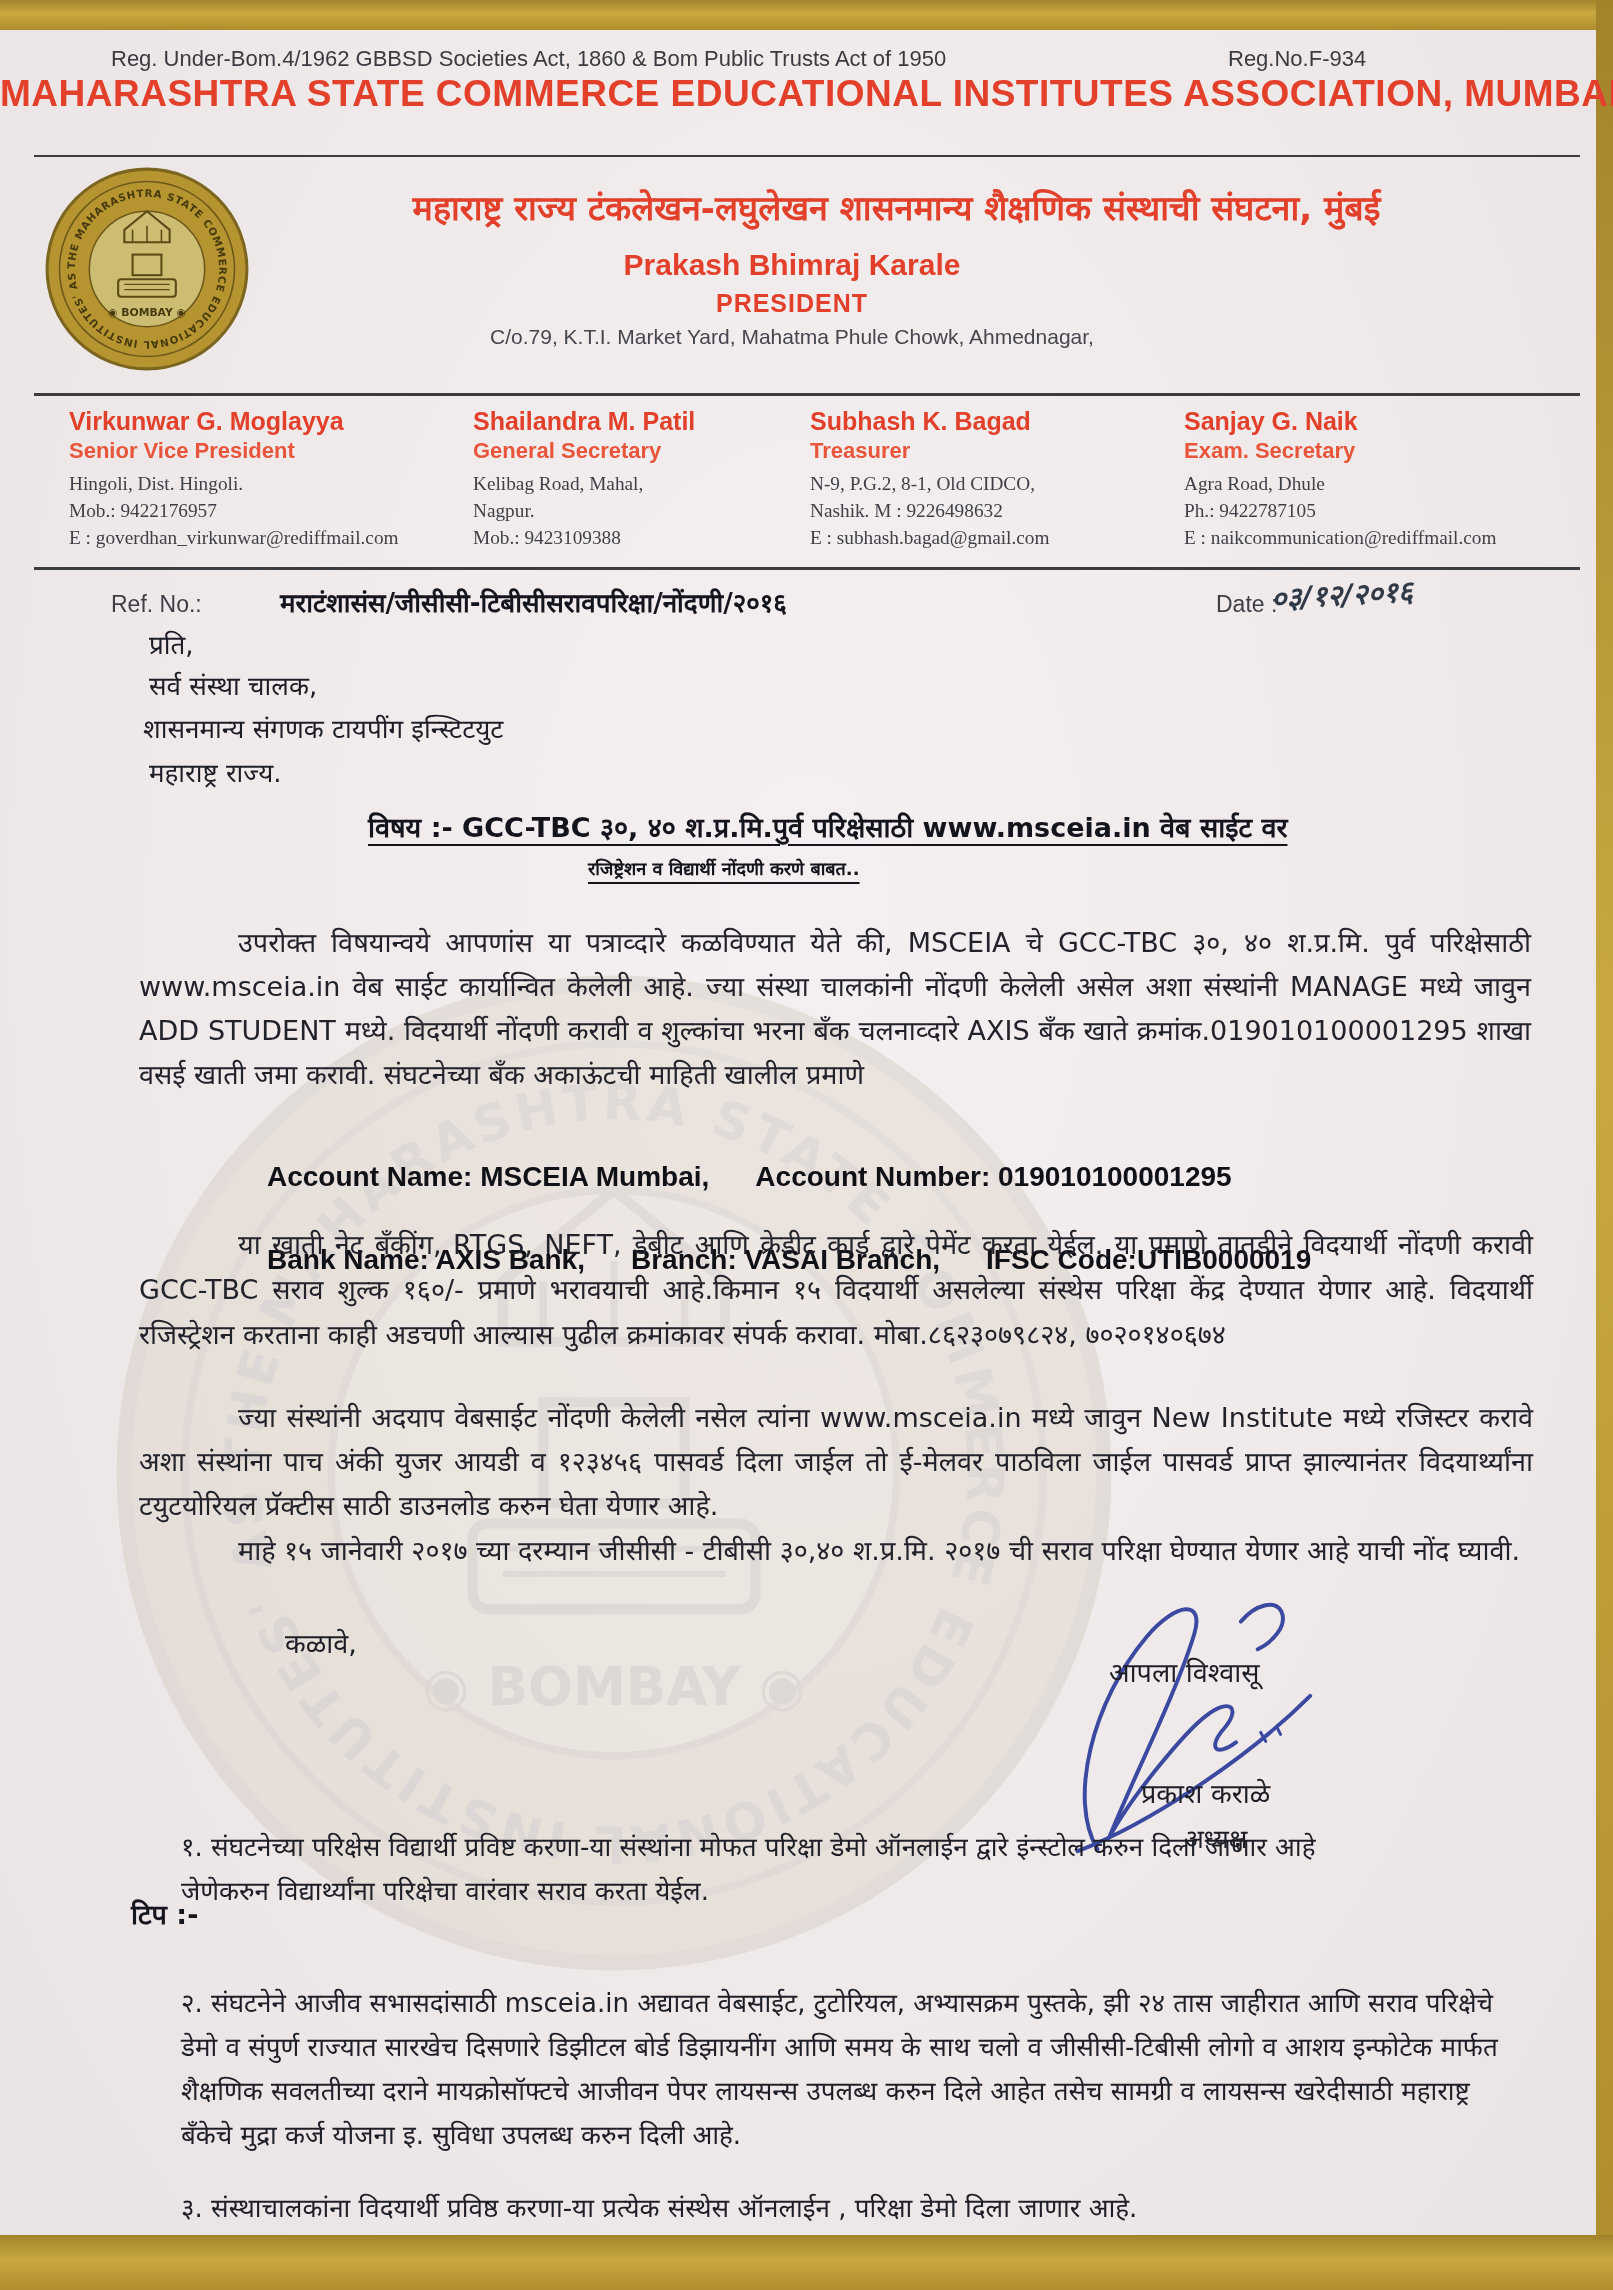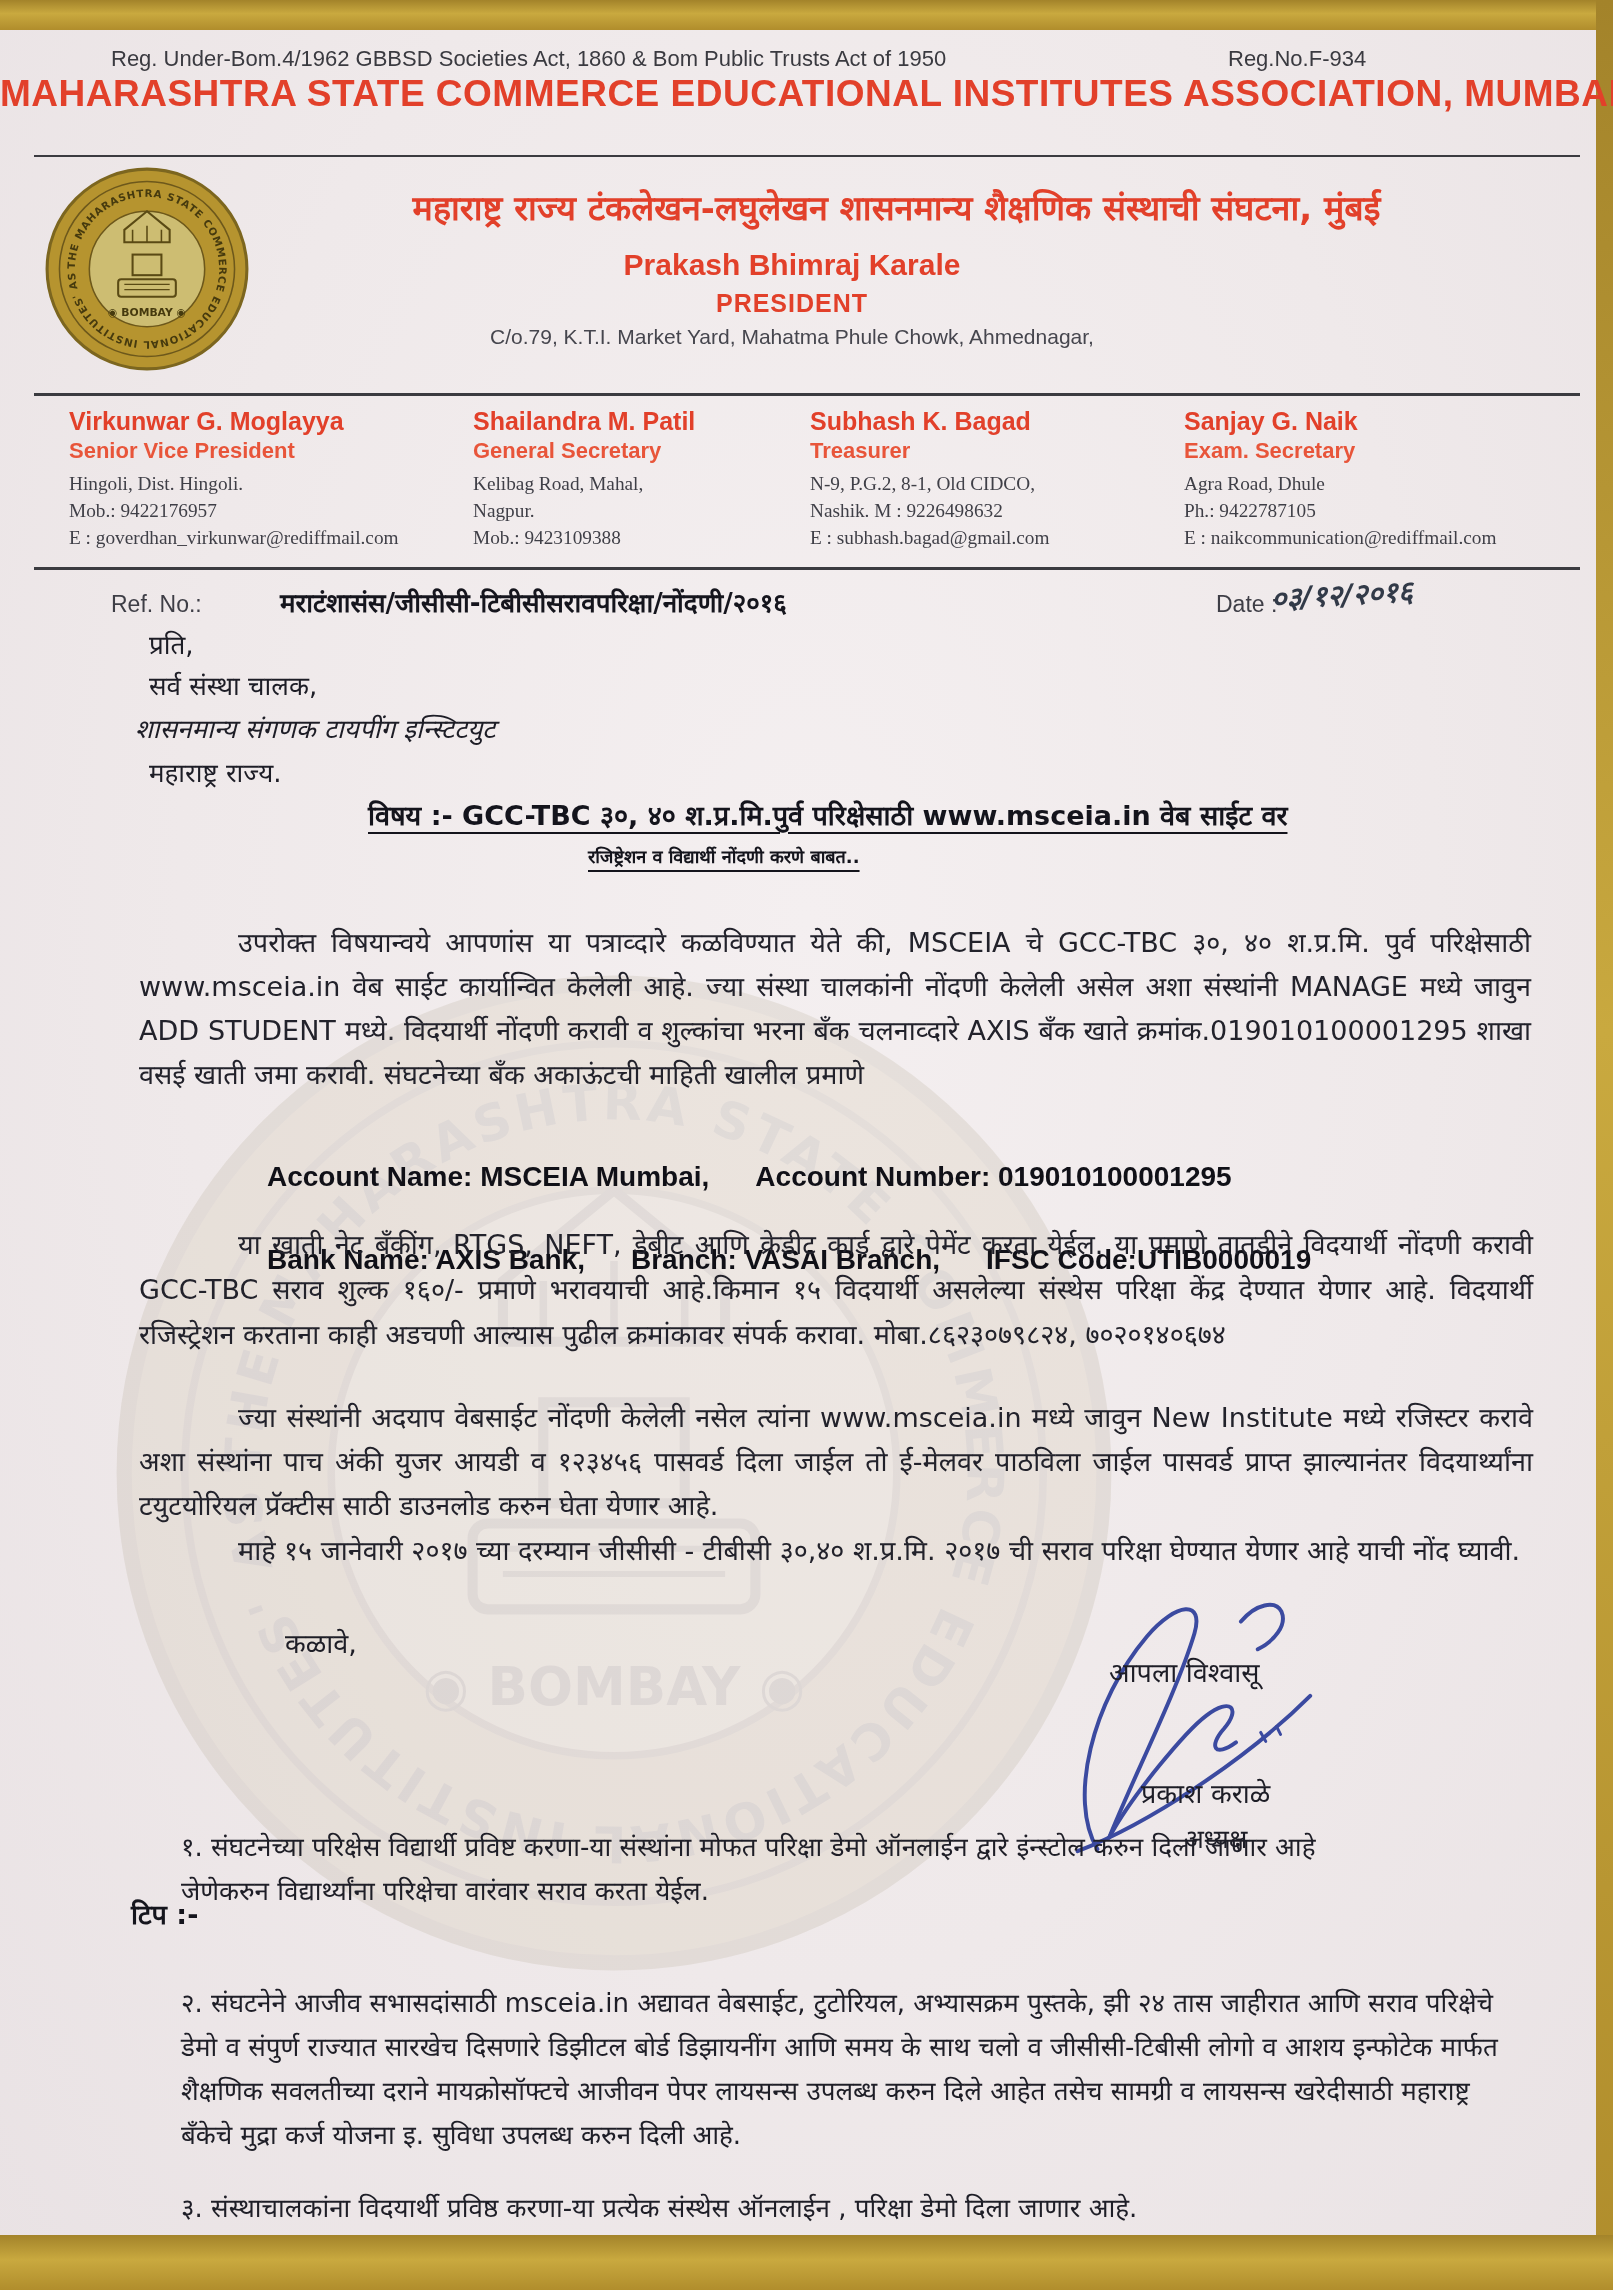--- a/index.html
+++ b/index.html
@@ -28,21 +28,21 @@
   .nowrap{white-space:nowrap;}
   .rule{background:#3b3b40;}
   .para{
     font-size:27px;line-height:44px;color:var(--ink);
     text-align:justify;text-indent:99px;
   }
   .note{font-size:26px;line-height:44px;color:#1e1e27;text-align:left;}
   .officer .o-name{font-size:25px;font-weight:bold;color:var(--red);font-family:"Liberation Sans",sans-serif;line-height:30px;}
   .officer .o-title{font-size:22px;font-weight:bold;color:#e8553a;font-family:"Liberation Sans",sans-serif;line-height:30px;margin-bottom:4px;}
   .officer .o-line{font-size:19.3px;color:#3f3f47;font-family:Liberation Serif, serif;line-height:27px;white-space:nowrap;}
-  .underl{text-decoration:underline;text-decoration-thickness:2px;text-underline-offset:7px;}
+  .underl{text-decoration:underline;text-decoration-thickness:2px;text-underline-offset:7px;margin-top:12px;}
   .seal-svg{width:100%;height:100%;display:block;}
   .acct-row{display:flex;gap:46px;font-family:"Liberation Sans",sans-serif;font-weight:bold;font-size:28px;color:#101017;line-height:43px;white-space:nowrap;margin-top:40px;}
 </style>
 </head>
 <body>
 
 <div id="page">
 
   <div class="abs band" style="left:0;top:0;width:1614px;height:30px;"></div>
   <div class="abs band" style="left:1596px;top:0;width:18px;height:2291px;"></div>
@@ -130,21 +130,21 @@
 
   <div class="abs rule" style="left:34px;top:567px;width:1546px;height:3px;"></div>
 
   <div class="abs latin nowrap" style="left:111px;top:591px;font-size:23px;color:#3e3e46;">Ref. No.:</div>
   <div class="abs bold nowrap" style="left:280px;top:584px;font-size:26px;color:#15151d;">मराटंशासंस/जीसीसी-टिबीसीसरावपरिक्षा/नोंदणी/२०१६</div>
   <div class="abs latin nowrap" style="left:1216px;top:591px;font-size:23px;color:#3e3e46;">Date :</div>
   <div class="abs bold nowrap" style="left:1271px;top:574px;font-size:29px;color:#323a48;transform:rotate(-3deg);font-style:italic;">०३/१२/२०१६</div>
 
   <div class="abs nowrap" style="left:149px;top:626px;font-size:26px;color:#1d1d26;text-align:right;">प्रति,</div>
   <div class="abs nowrap" style="left:149px;top:667px;font-size:26px;color:#1d1d26;">सर्व संस्था चालक,</div>
-  <div class="abs nowrap" style="left:135px;top:710px;font-size:26px;color:#1d1d26;font-style:italic;">शासनमान्य संगणक टायपींग इन्स्टिटयुट</div>
+  <div class="abs nowrap" style="left:143px;top:710px;font-size:26px;color:#1d1d26;">शासनमान्य संगणक टायपींग इन्स्टिटयुट</div>
   <div class="abs nowrap" style="left:149px;top:754px;font-size:26px;color:#1d1d26;">महाराष्ट्र राज्य.</div>
 
   <div class="abs bold underl nowrap" style="left:368px;top:796px;font-size:27px;color:#14141c;">विषय :- GCC-TBC ३०, ४० श.प्र.मि.पुर्व परिक्षेसाठी  www.msceia.in  वेब साईट वर</div>
   <div class="abs bold underl nowrap" style="left:588px;top:844px;font-size:18px;color:#14141c;">रजिष्ट्रेशन व विद्यार्थी नोंदणी करणे बाबत..</div>
 
   <div class="abs para" style="left:139px;top:921px;width:1392px;">उपरोक्त विषयान्वये आपणांस या पत्राव्दारे कळविण्यात येते की, MSCEIA चे GCC-TBC ३०, ४० श.प्र.मि. पुर्व परिक्षेसाठी www.msceia.in वेब साईट कार्यान्वित केलेली आहे. ज्या संस्था चालकांनी नोंदणी केलेली असेल अशा संस्थांनी MANAGE मध्ये जावुन ADD STUDENT मध्ये. विदयार्थी नोंदणी करावी व शुल्कांचा भरना बँक चलनाव्दारे AXIS बँक खाते क्रमांक.019010100001295 शाखा वसई खाती जमा करावी. संघटनेच्या बँक अकाऊंटची माहिती खालील प्रमाणे</div>
 
   <div class="abs" style="left:267px;top:1115px;">
     <div class="acct-row">
       <span>Account Name: MSCEIA Mumbai,</span>

